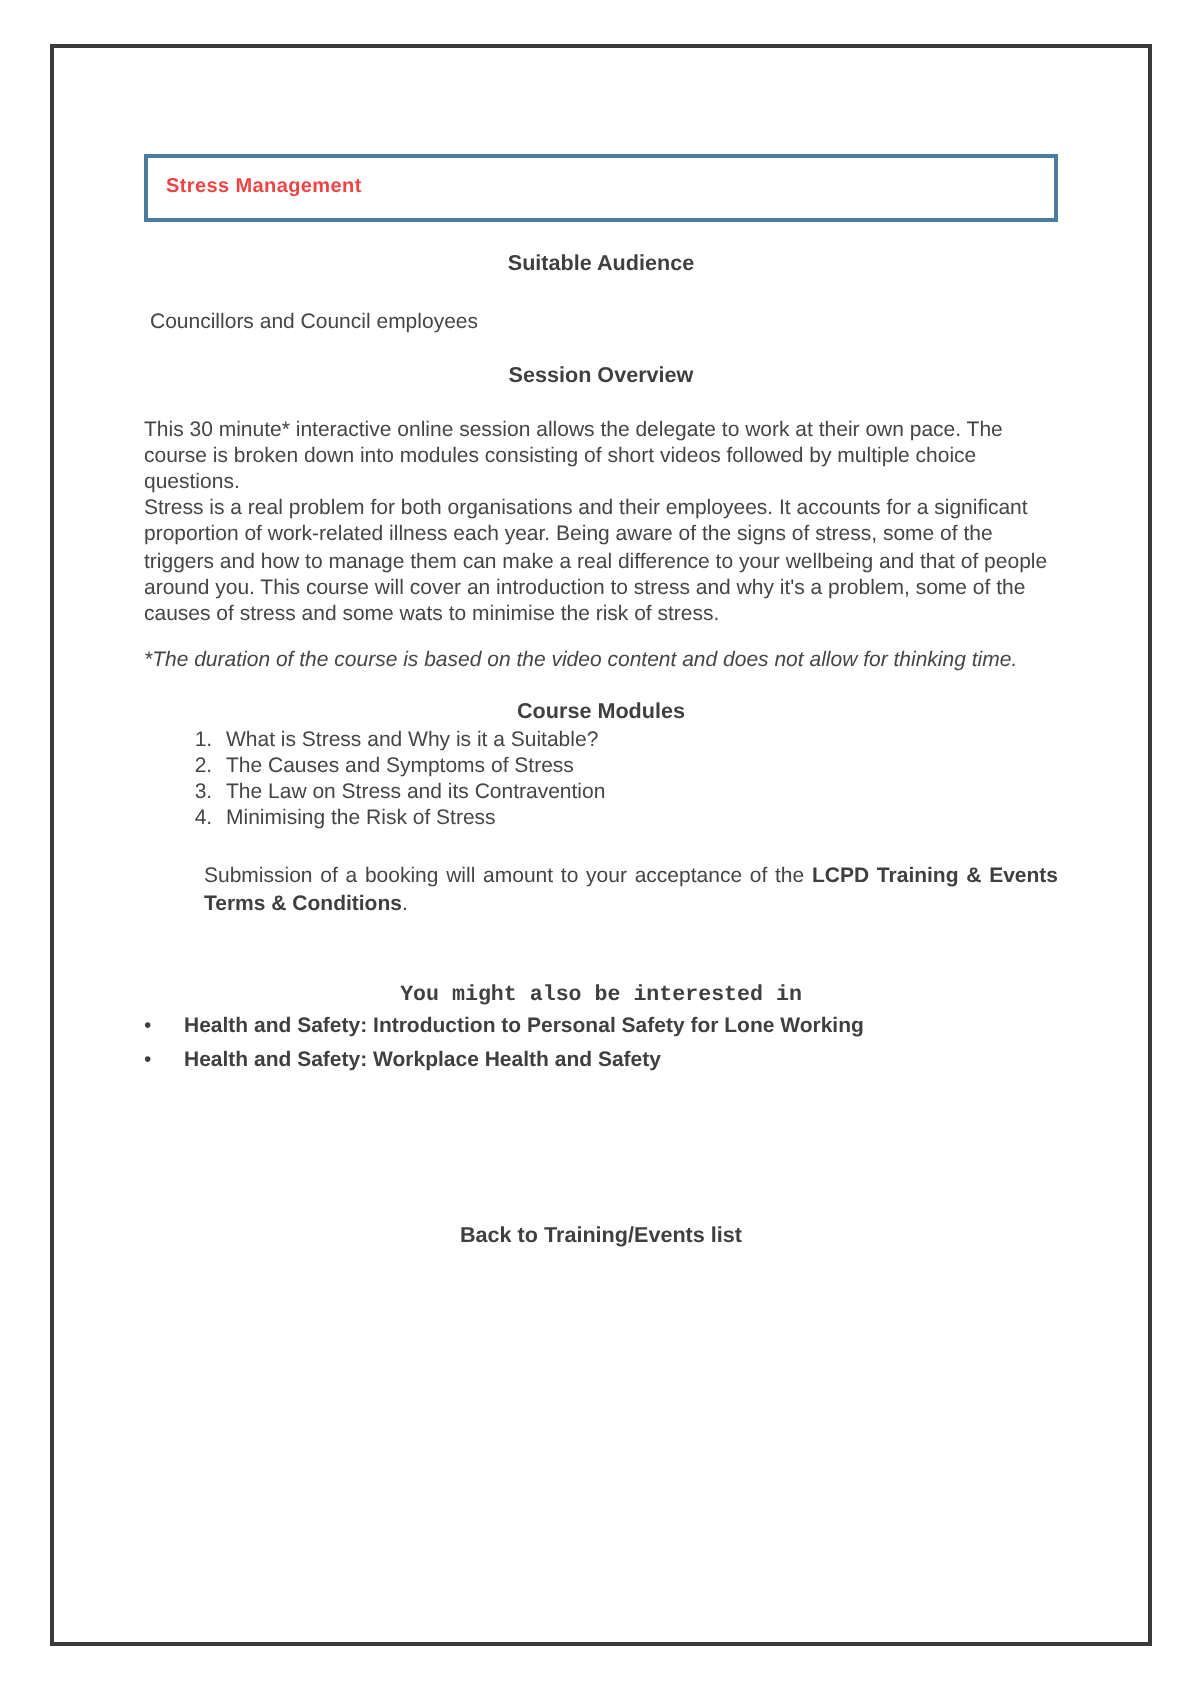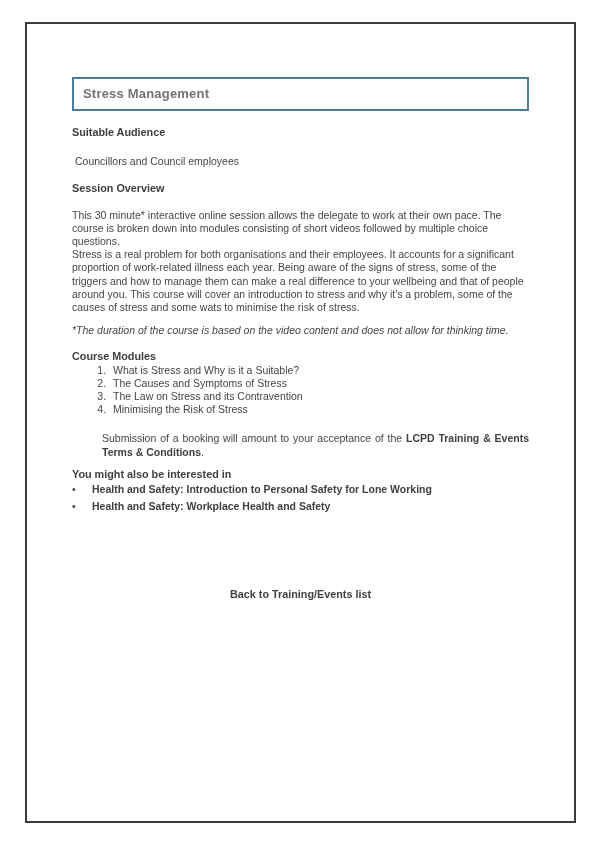--- a/index.html
+++ b/index.html
@@ -19,39 +19,39 @@
     padding:0 45px;
     font-size:10.5px; line-height:13.2px;
   }
   .title-box {
     margin-top:53px; height:34px;
     border:2.5px solid #4c7c9b;
     display:flex; align-items:center;
     padding-left:9px;
   }
   .title-box .title-text {
-    font-size:13px; font-weight:bold; color:#737373; letter-spacing:0.2px;
+    font-size:10px; font-weight:bold; color:#ef4444; letter-spacing:0.2px;
   }
   .h {
-    font-weight:bold; font-size:10.8px; color:#3f3f3f;
+    font-weight:bold; font-size:10.8px; color:#3f3f3f;text-align:center;
   }
   .h-suitable { margin-top:15px; }
   .p-audience { margin-top:16px; padding-left:3px; }
   .h-session { margin-top:14px; }
   .p-para { margin-top:13px; }
   .p-para2 { margin-top:0; }
   .p-note { margin-top:10px; font-style:italic; }
   .h-modules { margin-top:13px; }
   .p-intro { margin-left:-8px; }
   ol.modules-list { margin:0; padding-left:37px; }
   ol.modules-list li { padding-left:4px; }
   .p-prices { margin-top:15px; }
   .p-booking { margin-top:16px; text-align:justify;margin-left:30px; }
   .p-booking .bold-seg { font-weight:bold; color:#3f3f3f; }
-  .h-interested { margin-top:9px; }
+  .h-interested { margin-top:33px;font-family:Liberation Mono, monospace; }
   ul.related-list { list-style:none; margin:0; }
   ul.related-list li {
     display:flex; line-height:16.5px; font-weight:bold; color:#3f3f3f;
   }
   ul.related-list .bullet {
     width:20px; flex:0 0 20px; font-weight:normal;
   }
   .back-link {
     margin-top:74px; text-align:center;
     font-weight:bold; color:#3f3f3f; font-size:10.8px;

